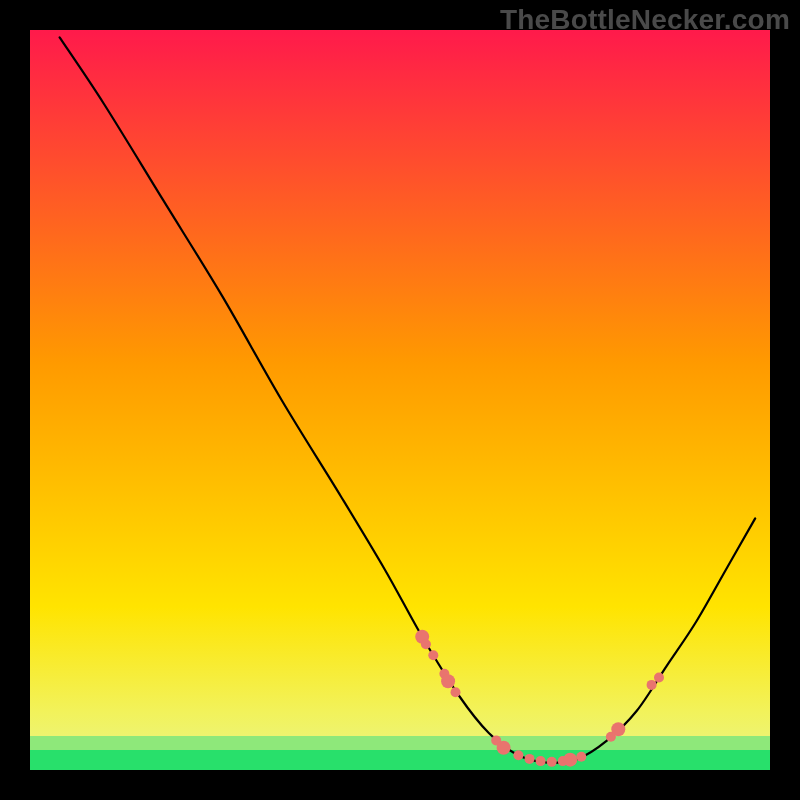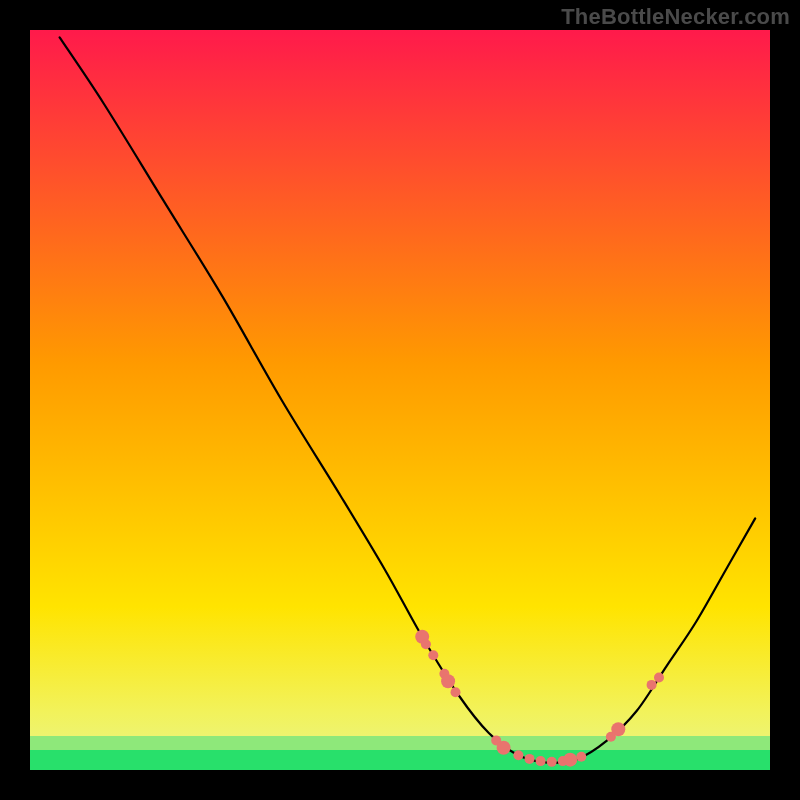--- a/index.html
+++ b/index.html
@@ -17,21 +17,21 @@
     top: 0;
     width: 800px;
     height: 800px;
     background: #000;
   }
   .watermark {
     position: absolute;
     top: 4px;
     right: 10px;
     color: #4a4a4a;
-    font-size: 22px;
+    font-size: 28px;
     font-weight: 600;
     letter-spacing: 0.2px;
     user-select: none;
   }
   .plot {
     position: absolute;
     left: 30px;
     top: 30px;
     width: 740px;
     height: 740px;

